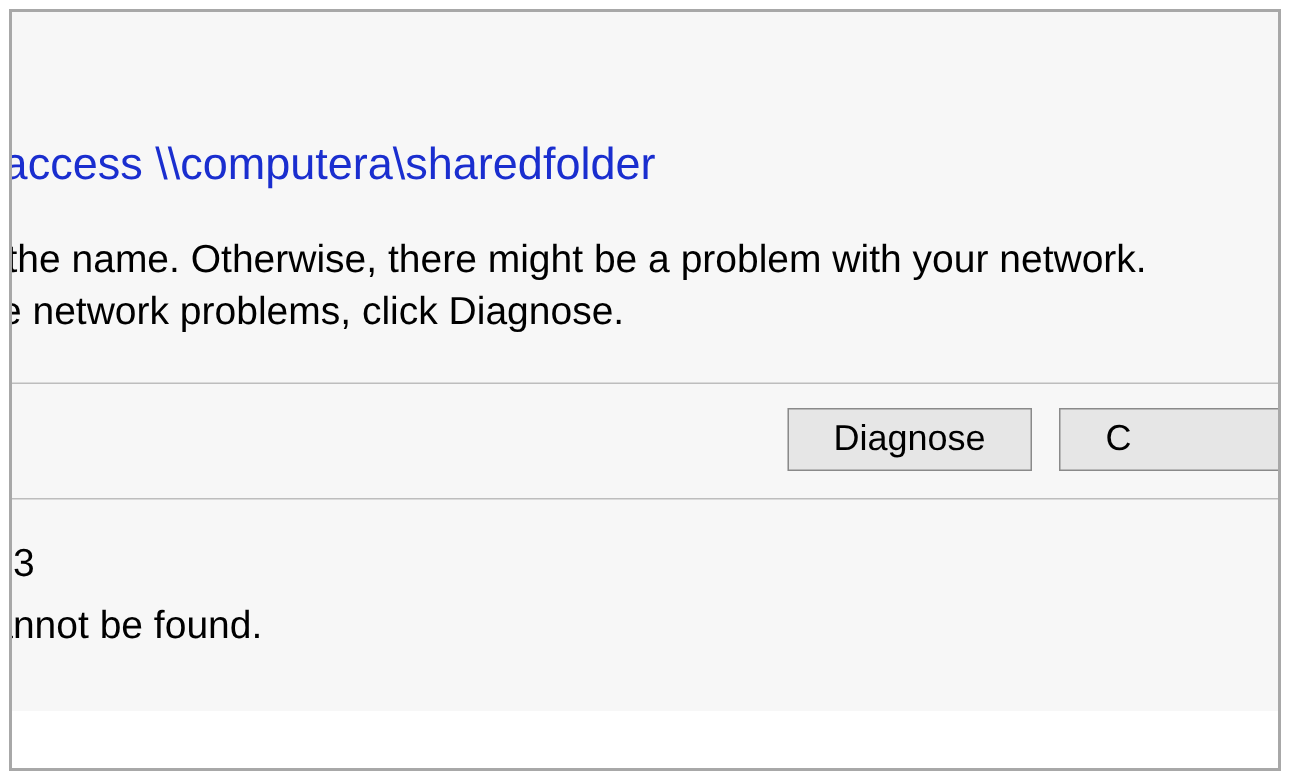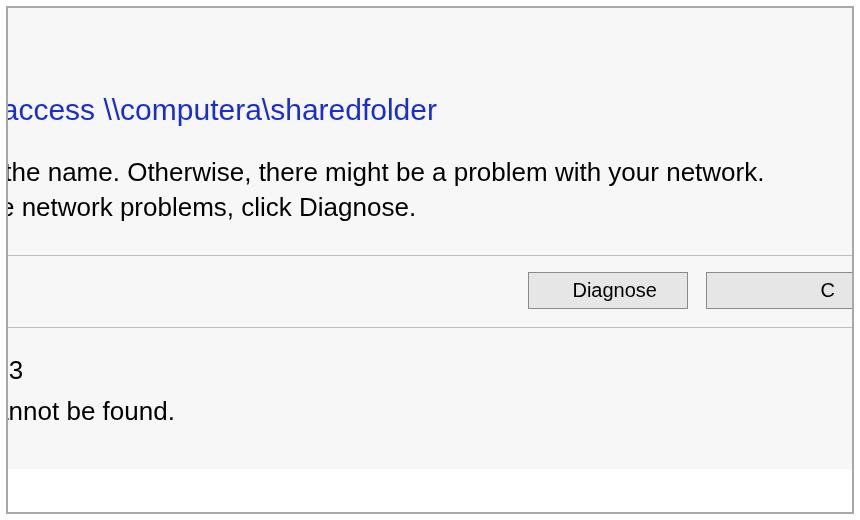--- a/index.html
+++ b/index.html
@@ -54,27 +54,27 @@
     margin: 0;
   }
   .button-row {
     display: flex;
     align-items: center;
     padding: 16px 22px 18px 22px;
   }
   .spacer { flex: 1; }
   .btn {
     font-family: inherit;
-    font-size: 20px;
+    font-size: 24px;
     color: #000000;
     background: #e6e6e6;
     border: 1px solid #8a8a8a;
     padding: 6px 30px;
     min-width: 160px;
-    text-align: right;
+    text-align: left;
     cursor: pointer;
   }
   .btn + .btn { margin-left: 18px; }
   .details {
     padding: 24px 22px 40px 22px;
     font-size: 26px;
     color: #000000;
     line-height: 1.4;
   }
   .details .msg { margin-top: 4px; }

